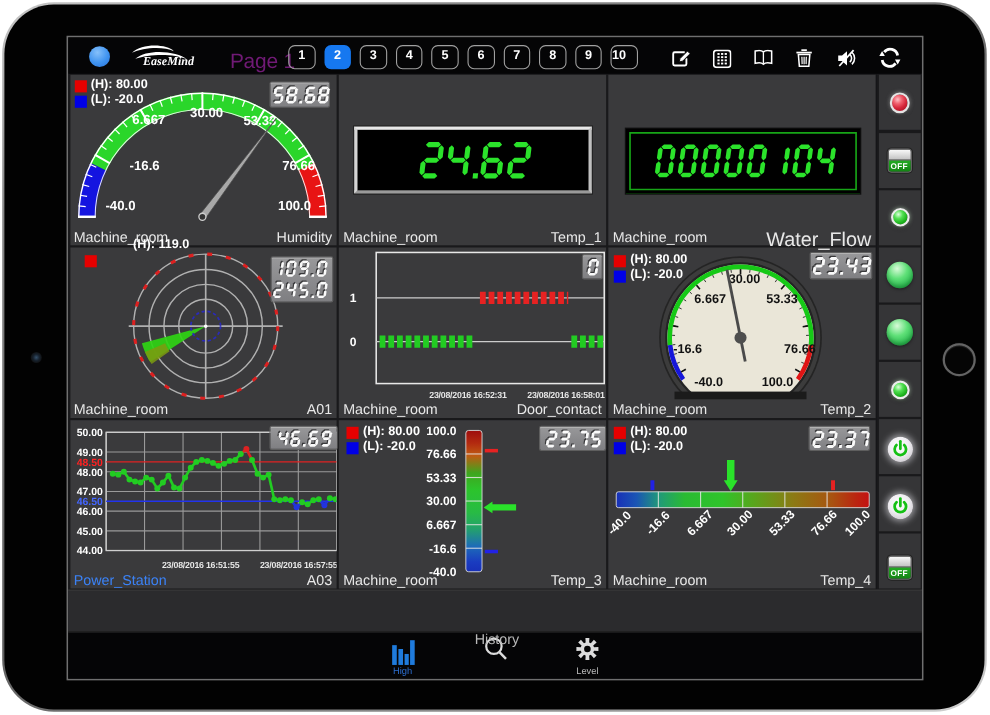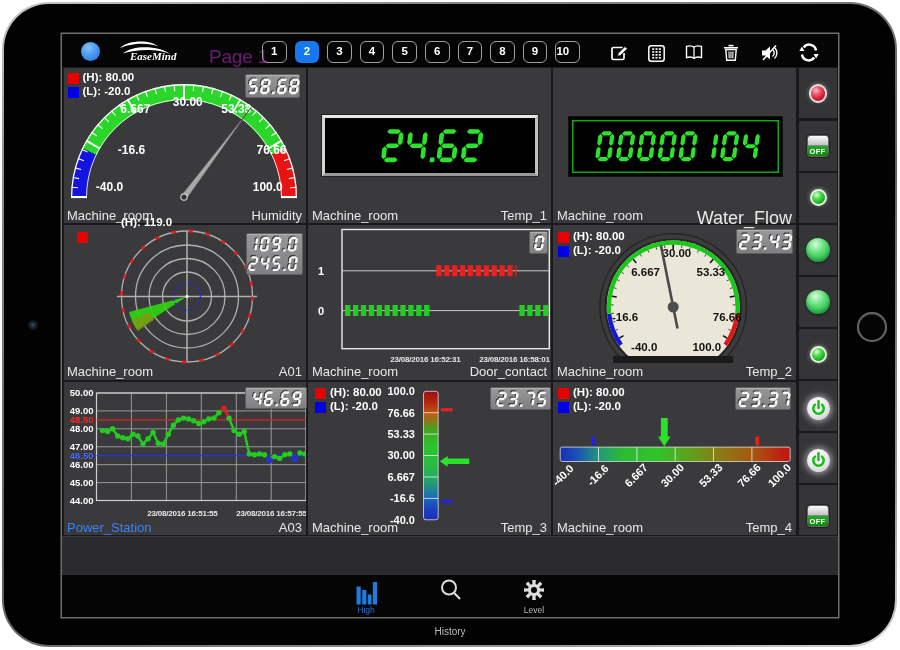--- a/index.html
+++ b/index.html
@@ -866,18 +866,18 @@
       <rect x="0.5" y="5.5" width="4.2" height="18" fill="#1f7bdc"></rect>
       <rect x="6.2" y="9" width="4.2" height="14.5" fill="#1f7bdc"></rect>
       <rect x="11.8" y="13.5" width="3.8" height="10" fill="#1f7bdc"></rect>
       <rect x="16.8" y="1" width="4.2" height="22.5" fill="#1f7bdc"></rect>
     </svg>
     <div style="position:absolute;left:346px;top:604.5px;width:40px;text-align:center;font-size:8.5px;color:#2d6fd0;">High</div>
     <svg style="position:absolute;left:439px;top:578px" width="24" height="25" viewBox="0 0 24 25">
       <circle cx="10" cy="9.5" r="7" fill="none" stroke="#dcdcdc" stroke-width="2"></circle>
       <line x1="15" y1="14.8" x2="21" y2="21" stroke="#dcdcdc" stroke-width="2.2"></line>
     </svg>
-    <div style="position:absolute;left:428px;top:626px;width:44px;text-align:center;font-size:10px;color:#b9b9b9;">History</div>
+    <div style="position:absolute;left:428px;top:573px;width:44px;text-align:right;font-size:13px;color:#b9b9b9;">History</div>
     <svg style="position:absolute;left:522px;top:577.5px" width="24" height="24" viewBox="0 0 24 24">
       <polygon points="22.0,13.8 22.0,10.2 18.0,10.4 17.3,8.9 20.4,6.1 17.9,3.6 15.1,6.7 13.6,6.0 13.8,2.0 10.2,2.0 10.4,6.0 8.9,6.7 6.1,3.6 3.6,6.1 6.7,8.9 6.0,10.4 2.0,10.2 2.0,13.8 6.0,13.6 6.7,15.1 3.6,17.9 6.1,20.4 8.9,17.3 10.4,18.0 10.2,22.0 13.8,22.0 13.6,18.0 15.1,17.3 17.9,20.4 20.4,17.9 17.3,15.1 18.0,13.6" fill="#dcdcdc"></polygon>
       <circle cx="12" cy="12" r="3" fill="#050505"></circle>
     </svg>
     <div style="position:absolute;left:512px;top:604.5px;width:44px;text-align:center;font-size:8.5px;color:#b9b9b9;">Level</div>
   </div>
 </body></html>

